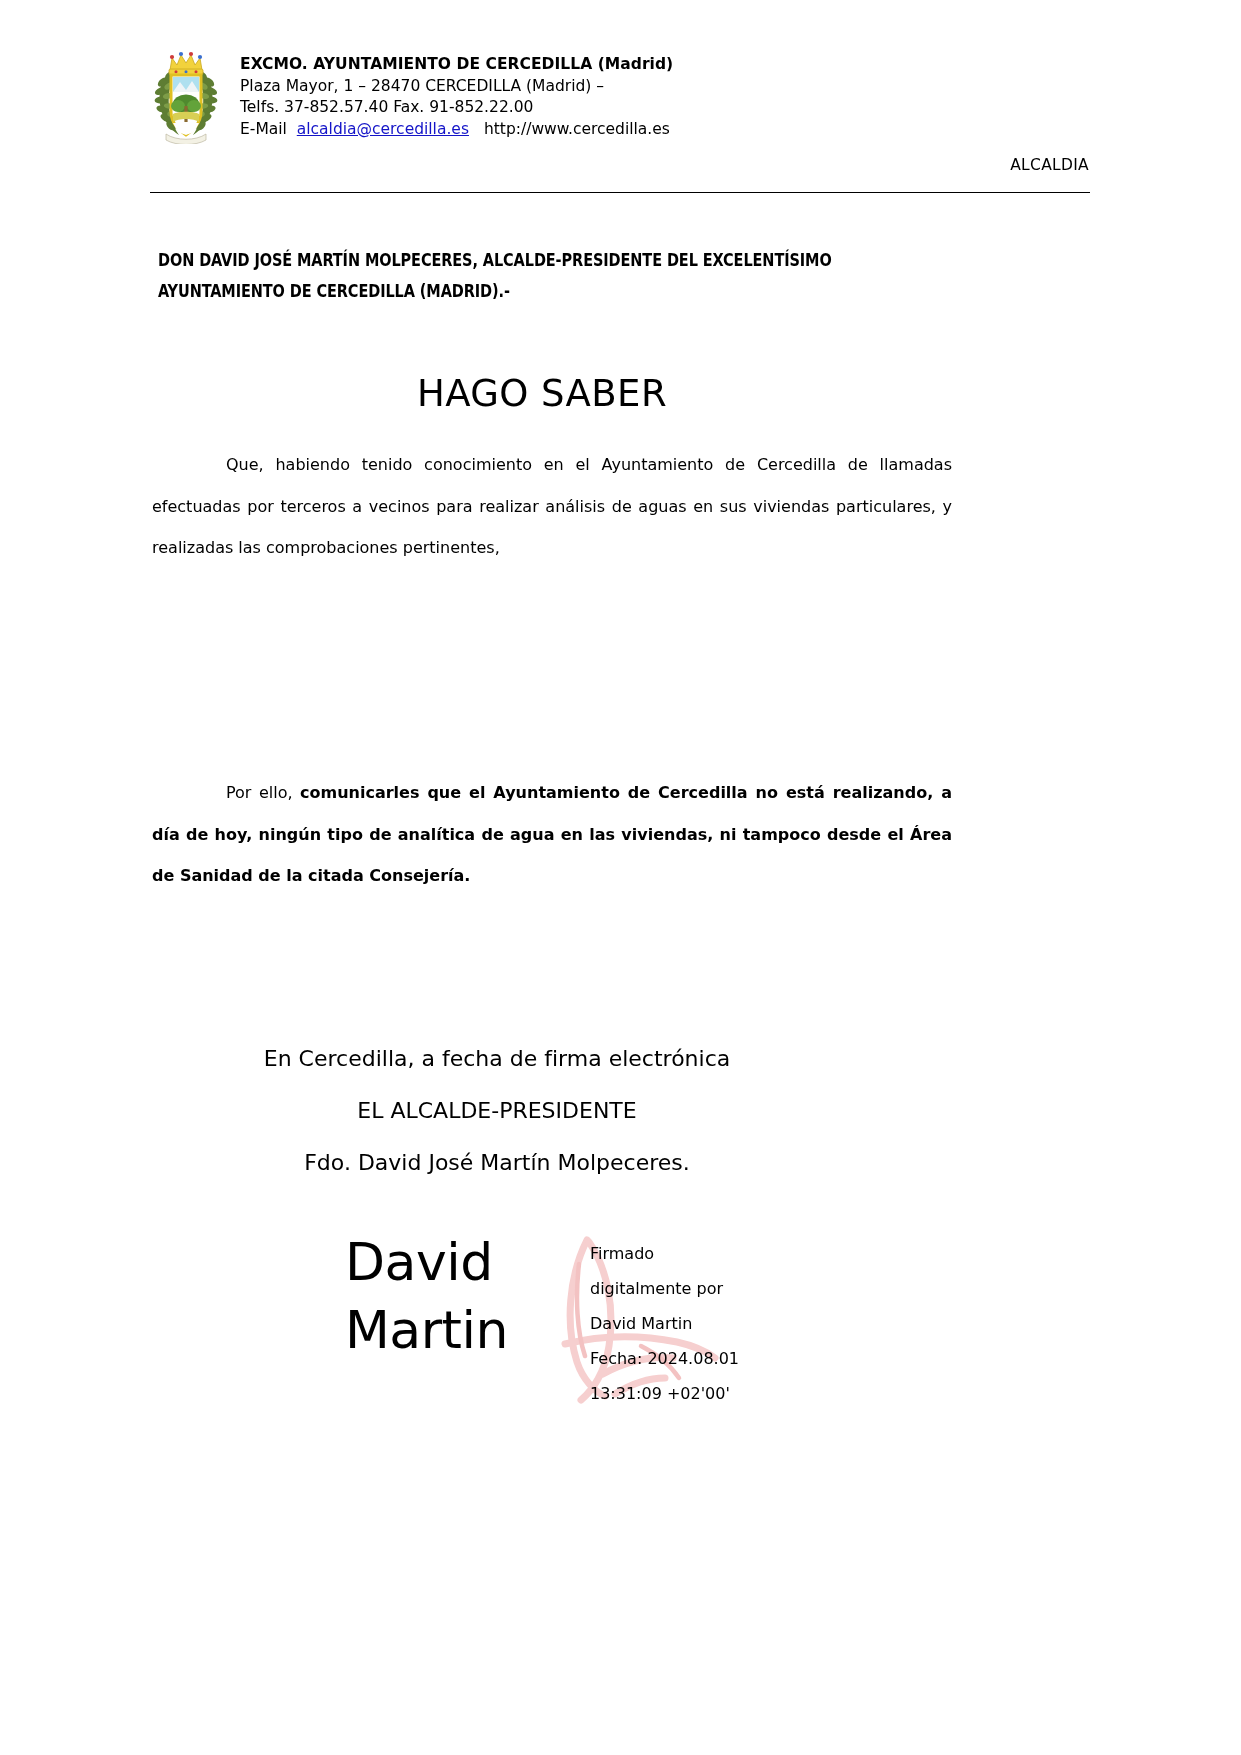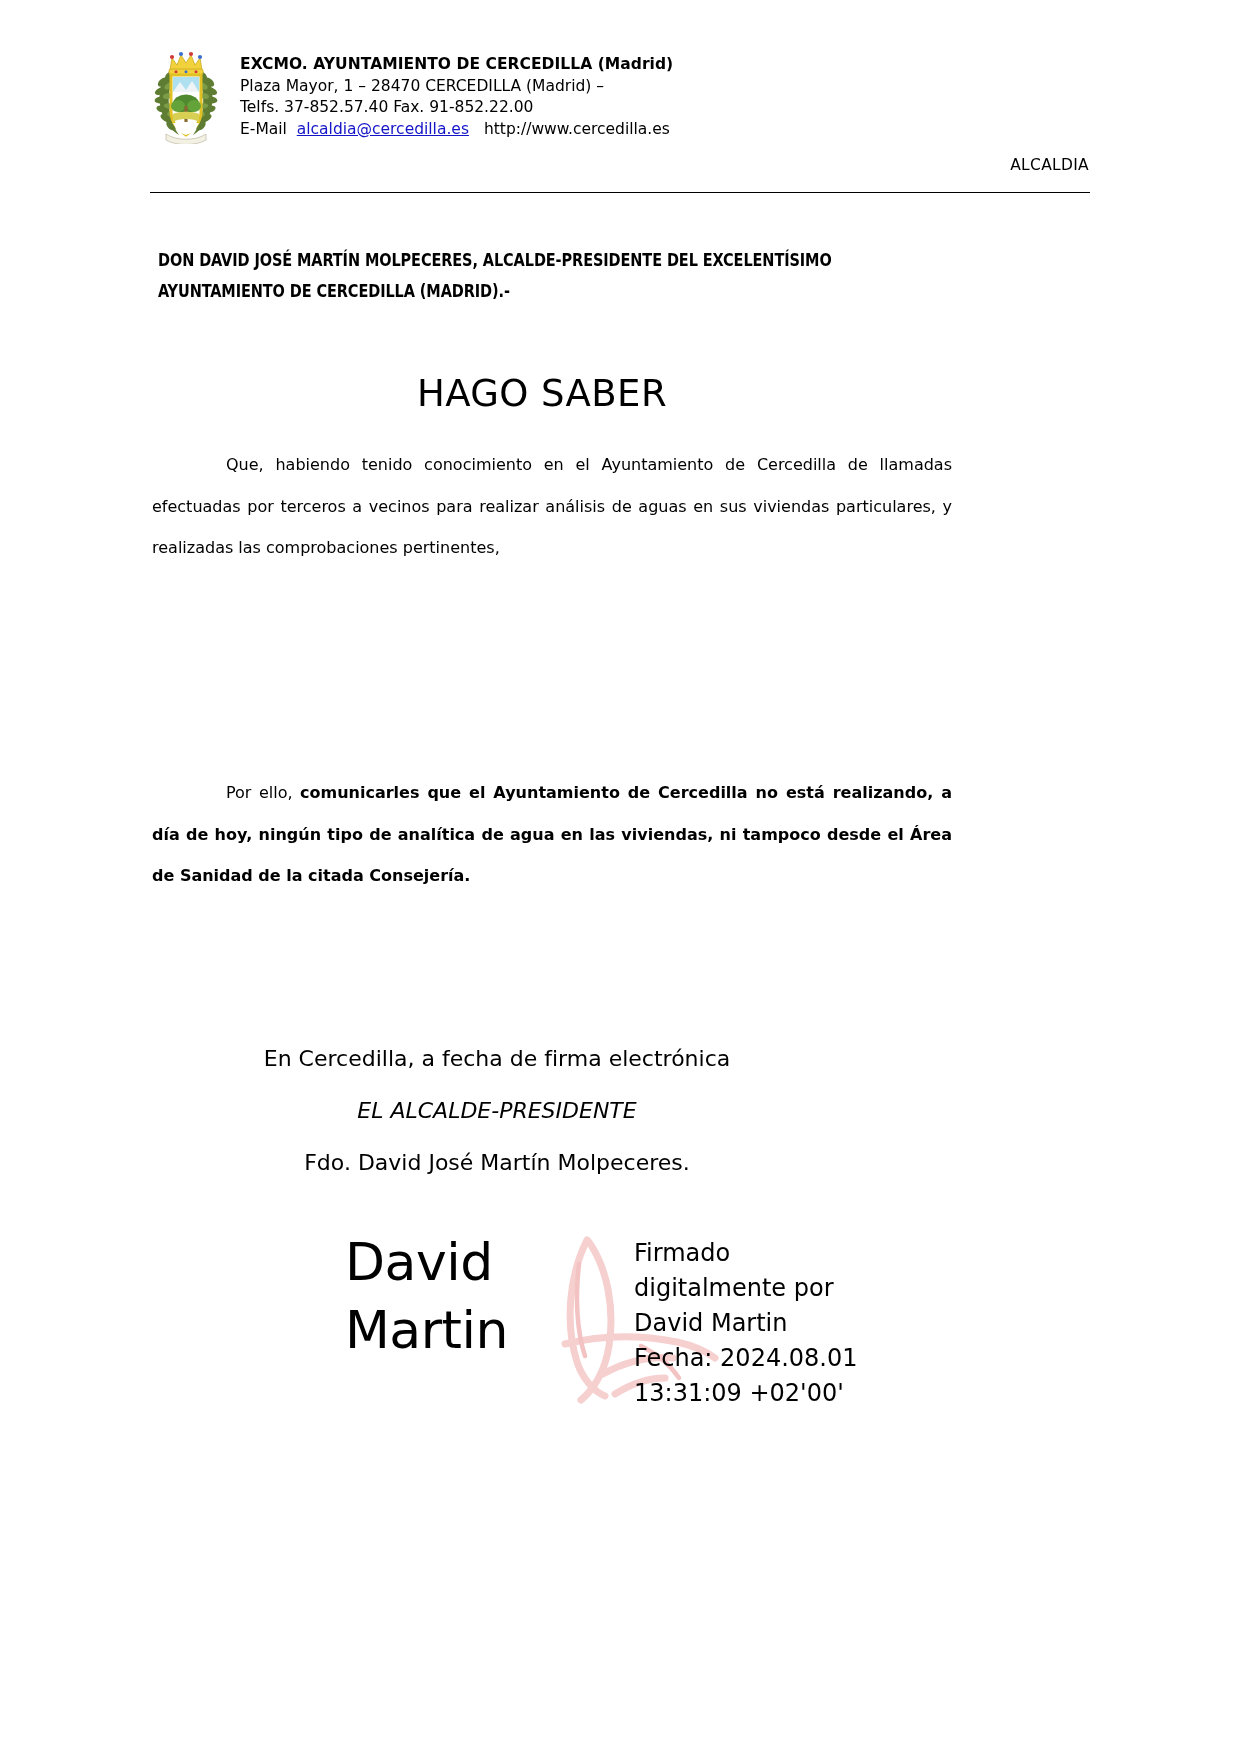--- a/index.html
+++ b/index.html
@@ -137,21 +137,21 @@
     position: absolute;
     left: 0;
     width: 994px;
     text-align: center;
     font-family: "DejaVu Sans", sans-serif;
     color: #000;
     font-size: 22px;
     line-height: 30px;
   }
   .closing.c1 { top: 1044px; }
-  .closing.c2 { top: 1096px; font-style: italic; }
+  .closing.c2 { top: 1096px; }
   .closing.c3 { top: 1148px; }
 
   
   .sig-area {
     position: absolute;
     left: 345px;
     top: 1228px;
     width: 560px;
     height: 180px;
   }
@@ -166,24 +166,23 @@
     color: #000;
     letter-spacing: -0.5px;
   }
   .sig-name .ln { display: block; }
   .sig-detail {
     position: absolute;
     left: 245px;
     top: 8px;
     width: 310px;
     font-family: "DejaVu Sans", sans-serif;
-    font-size: 24px;
+    font-size: 16px;
     line-height: 35px;
     color: #000;
-    margin-left: 44px;
   }
   .sig-detail .ln { display: block; white-space: nowrap; }
 
   .sig-scribble {
     position: absolute;
     left: 200px;
     top: -4px;
     width: 190px;
     height: 190px;
     pointer-events: none;

